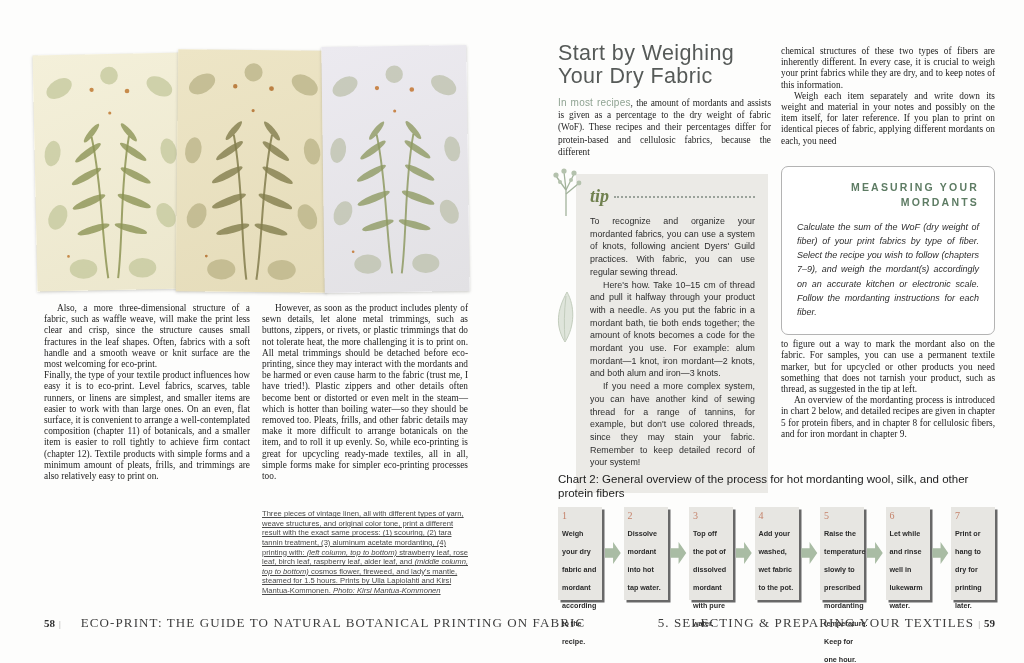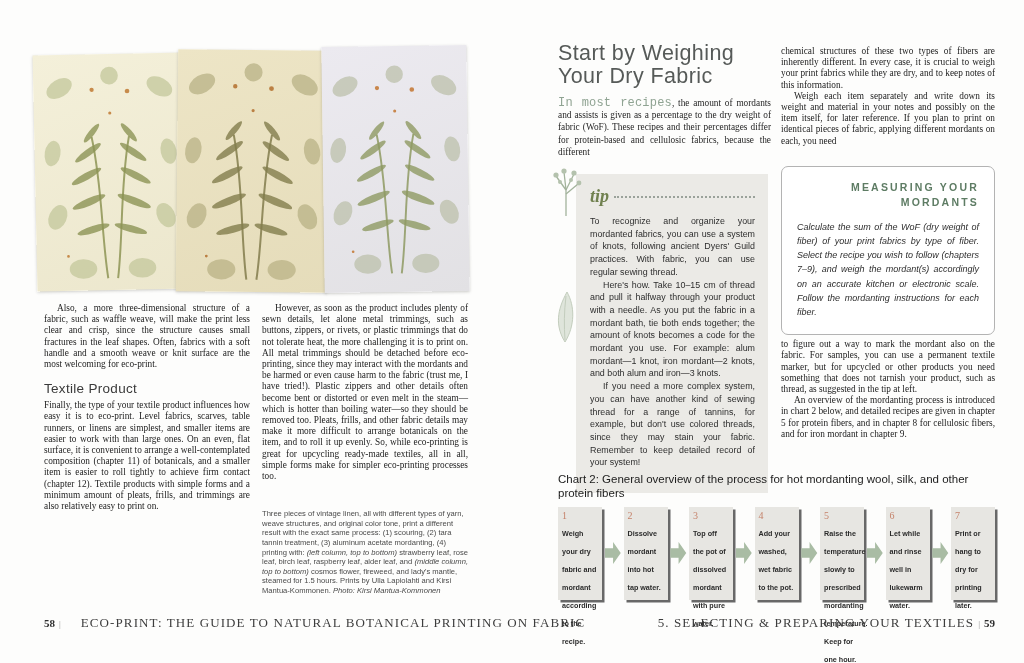--- a/index.html
+++ b/index.html
@@ -14,29 +14,29 @@
   .p1 { left:0;   top:8px; width:152px; height:236px; transform:rotate(-1.2deg); background:linear-gradient(160deg,#f4f0da,#ece7cd); --leafD:#8d9455; --leafP:#c3c79b; --acc:#c07a33; }
   .p2 { left:142px; top:4px; width:151px; height:242px; transform:rotate(.6deg);  background:linear-gradient(160deg,#ede5c6,#e5dcba); --leafD:#837d4d; --leafP:#b9b286; --acc:#b36f2d; }
   .p3 { left:288px; top:0;   width:145px; height:246px; transform:rotate(-.8deg); background:linear-gradient(160deg,#eceaf0,#e2e1e4); --leafD:#8f9a63; --leafP:#bcc0ab; --acc:#c3752f; }
 
   
   .serifp { font-size:9.3px; line-height:11.2px; text-align:justify; color:#222; }
   .indent { text-indent:13px; }
   .lcol1 { position:absolute; left:44px;  top:303px; width:206px; }
   .lcol2 { position:absolute; left:262px; top:303px; width:206px; }
   .subhead { font-family:"Liberation Sans", sans-serif; font-weight:300; font-size:13.5px; letter-spacing:.3px; color:#3a3a3a; margin:11px 0 4px; }
-  .caption { margin-top:27px; font-family:"Liberation Sans", sans-serif; font-size:7.6px; line-height:9.6px; color:#4a4a4a; font-weight:500; }
+  .caption { margin-top:27px; font-family:"Liberation Sans", sans-serif; font-size:7.6px; line-height:9.6px; color:#4a4a4a; font-weight:500;text-decoration:underline; }
   .caption .it { font-style:italic; }
 
   
   .rcol1 { position:absolute; left:558px; top:42px; width:213px; }
   .rcol2 { position:absolute; left:781px; top:46px; width:214px; }
   h1.title { font-family:"Liberation Sans", sans-serif; font-weight:300; font-size:21.5px; line-height:23px; letter-spacing:.4px; color:#565a58; }
   .introp { margin-top:9px; font-size:9.3px; line-height:12.2px; text-align:justify; }
-  .leadin { font-family:Liberation Mono, monospace; color:#8fa392; font-size:12px; letter-spacing:.2px; }
+  .leadin { font-family:Liberation Sans, sans-serif; color:#8fa392; font-size:10px; letter-spacing:.2px; }
 
   .tipbox { position:relative; margin-top:16px; margin-left:18px; width:192px; min-height:274px; background:#ebeae6; padding:12px 13px 24px 14px; }
   .tiphead { display:flex; align-items:baseline; }
   .tiplabel { font-family:"Liberation Serif", serif; font-style:italic; font-weight:bold; font-size:18px; color:#70814f; }
   .tipdots { flex:1; border-bottom:2px dotted #9aa29a; margin-left:5px; transform:translateY(-4px); }
   .tipp { margin-top:8px; font-family:"Liberation Sans", sans-serif; font-size:8.9px; line-height:12.7px; color:#2e2e2e; text-align:justify; }
   .tipp.ind { text-indent:13px; margin-top:0; }
   .sprig { position:absolute; left:-24px; top:-10px; }
   .paleleaf { position:absolute; left:-21px; top:118px; }
 
@@ -148,21 +148,20 @@
         </div>
       <div class="panel p3">
           <svg viewBox="0 0 150 240">
             <use href="#motif"></use>
           </svg>
         </div>
     </div>
 
     <div class="lcol1">
       <p class="serifp indent">Also, a more three-dimensional structure of a fabric, such as waffle weave, will make the print less clear and crisp, since the structure causes small fractures in the leaf shapes. Often, fabrics with a soft handle and a smooth weave or knit surface are the most welcoming for eco-print.</p>
-      <h3 class="subhead">Textile Product</h3>
       <p class="serifp">Finally, the type of your textile product influences how easy it is to eco-print. Level fabrics, scarves, table runners, or linens are simplest, and smaller items are easier to work with than large ones. On an even, flat surface, it is convenient to arrange a well-contemplated composition (chapter 11) of botanicals, and a smaller item is easier to roll tightly to achieve firm contact (chapter 12). Textile products with simple forms and a minimum amount of pleats, frills, and trimmings are also relatively easy to print on.</p>
     </div>
 
     <div class="lcol2">
       <p class="serifp indent">However, as soon as the product includes plenty of sewn details, let alone metal trimmings, such as buttons, zippers, or rivets, or plastic trimmings that do not tolerate heat, the more challenging it is to print on. All metal trimmings should be detached before eco-printing, since they may interact with the mordants and be harmed or even cause harm to the fabric (trust me, I have tried!). Plastic zippers and other details often become bent or distorted or even melt in the steam—which is hotter than boiling water—so they should be removed too. Pleats, frills, and other fabric details may make it more difficult to arrange botanicals on the item, and to roll it up evenly. So, while eco-printing is great for upcycling ready-made textiles, all in all, simple forms make for simpler eco-printing processes too.</p>
       <p class="caption"><span>Three pieces of vintage linen, all with different types of yarn, weave structures, and original color tone, print a different result with the exact same process: (1) scouring, (2) tara tannin treatment, (3) aluminum acetate mordanting, (4) printing with: </span><span class="it">(left column, top to bottom)</span><span> strawberry leaf, rose leaf, birch leaf, raspberry leaf, alder leaf, and </span><span class="it">(middle column, top to bottom)</span><span> cosmos flower, fireweed, and lady's mantle, steamed for 1.5 hours. Prints by Ulla Lapiolahti and Kirsi Mantua-Kommonen. </span><span class="it">Photo: Kirsi Mantua-Kommonen</span></p>
     </div>
 
     <div class="footer f-left">
       <span class="pgnum">58</span><span class="fsep">|</span><span class="ftitle">ECO-PRINT: THE GUIDE TO NATURAL BOTANICAL PRINTING ON FABRIC</span>

